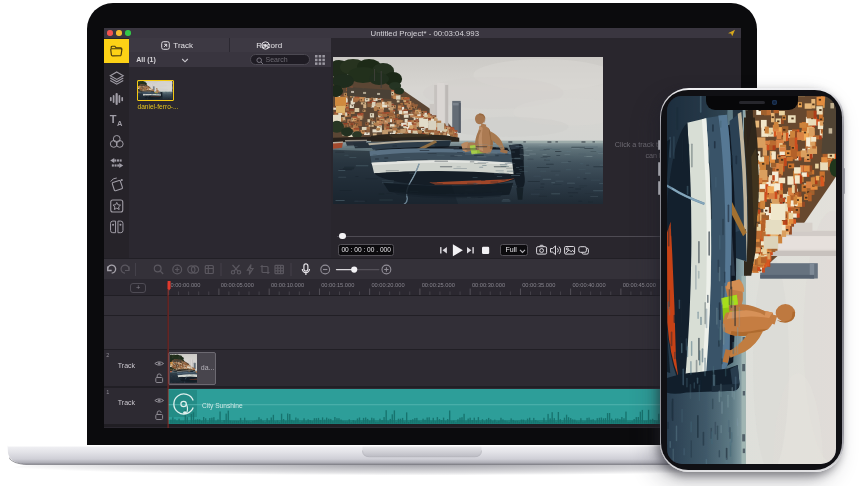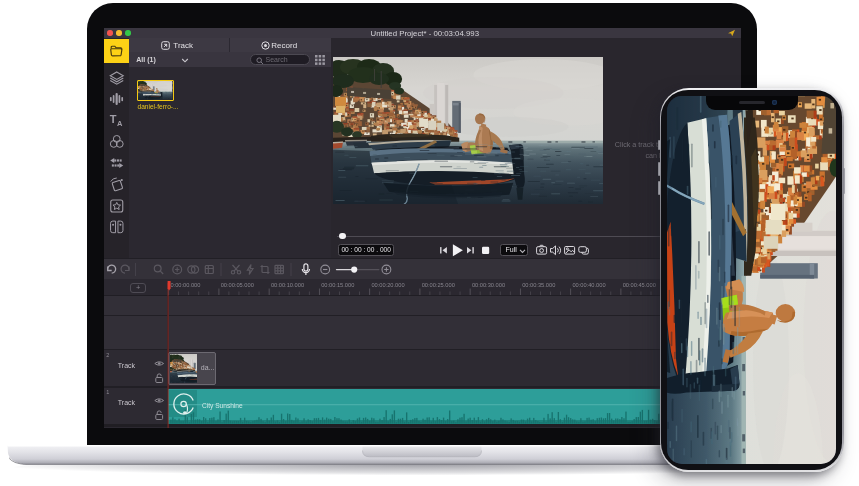--- a/index.html
+++ b/index.html
@@ -1184,21 +1184,21 @@
     <div style="position:absolute; left:99.7px; top:0; width:1.3px; height:13.8px; background:#2b2831;"></div>
     <svg class="abs" style="left:31.4px; top:2.6px;" width="9" height="9" viewBox="0 0 9 9">
             <rect x="0.7" y="0.7" width="7.6" height="7.6" rx="1.8" stroke="#dddbe0" fill="none"></rect>
             <path d="M5.8 3.2 L3.1 5.9 M3.2 3.3 h2.5 v2.5" stroke="#dddbe0" fill="none"></path>
           </svg>
     <div class="abs" style="left:44px; top:2.6px; font-size:8px;">Track</div>
     <svg class="abs" style="left:132px; top:2.6px;" width="9" height="9" viewBox="0 0 9 9">
             <circle cx="4.5" cy="4.5" r="3.7" stroke="#dddbe0" fill="none"></circle>
             <circle cx="4.5" cy="4.5" r="1.5" fill="#dddbe0"></circle>
           </svg>
-    <div class="abs" style="left:142px; top:2.6px; font-size:8px;">Record</div>
+    <div class="abs" style="left:127px; top:2.6px; font-size:8px;">Record</div>
   </div>
 
   <div class="abs filterrow">
     <div class="abs" style="left:7px; top:3.8px; font-size:7px; font-weight:bold;">All (1)</div>
     <svg class="abs" style="left:52px; top:5.8px;" width="8" height="5" viewBox="0 0 8 5">
             <path d="M1.2 1 L4 3.8 L6.8 1" stroke="#cac8ce" fill="none" stroke-width="1.1"></path>
           </svg>
     <div class="abs" style="left:121.2px; top:2px; width:60px; height:11px; border-radius:5.5px; background:#1f1c24; border:1px solid #4c4952;">
       <svg class="abs" style="left:4.5px; top:1.8px;" width="8" height="8" viewBox="0 0 8 8">
               <circle cx="3.2" cy="3.2" r="2.3" stroke="#7a7781" fill="none"></circle>

